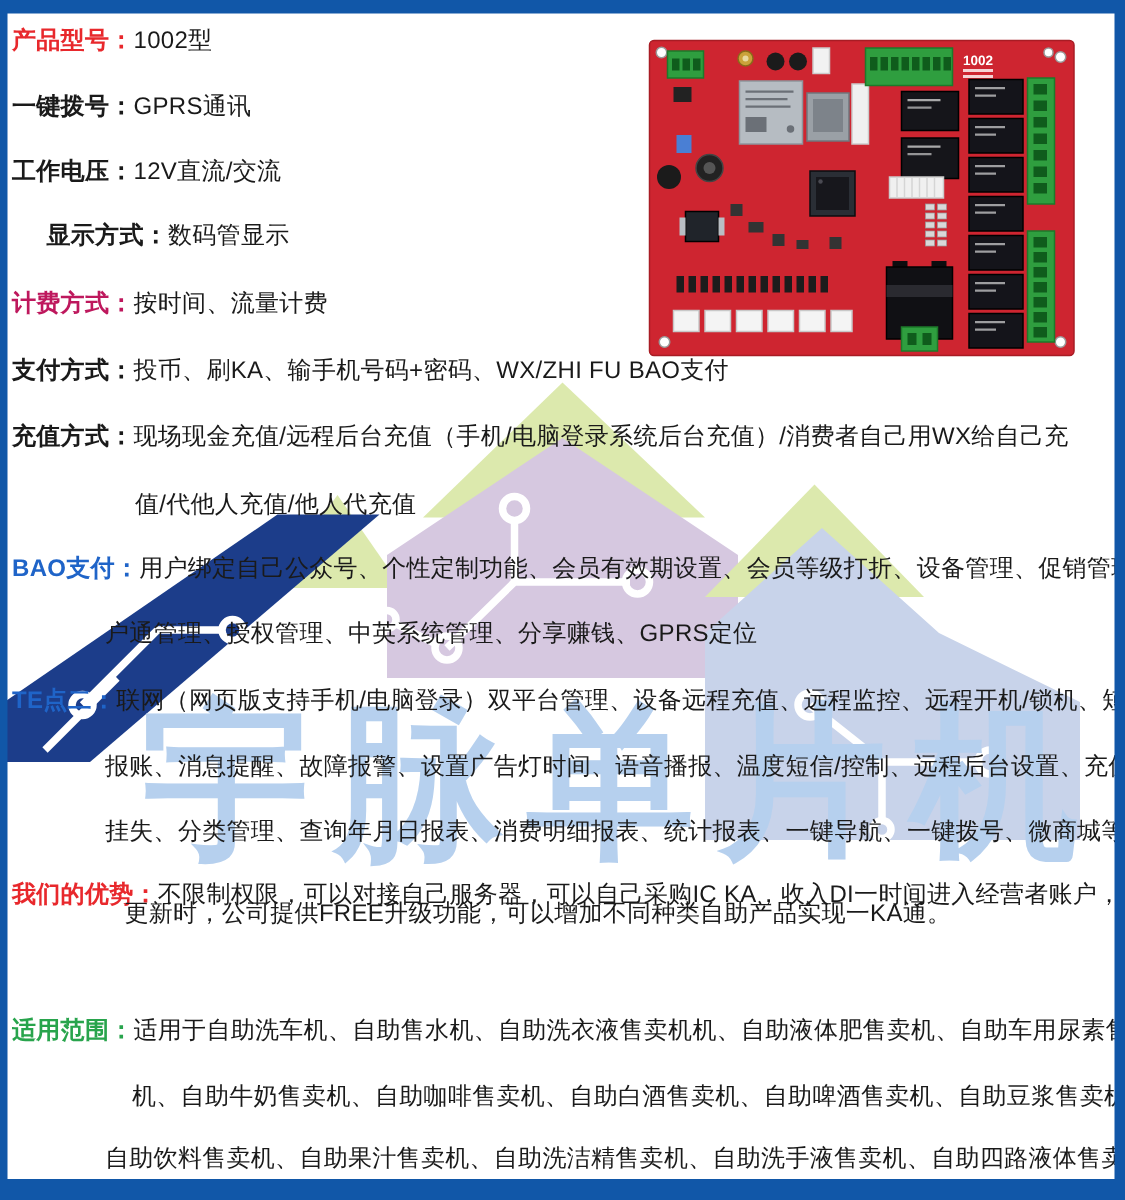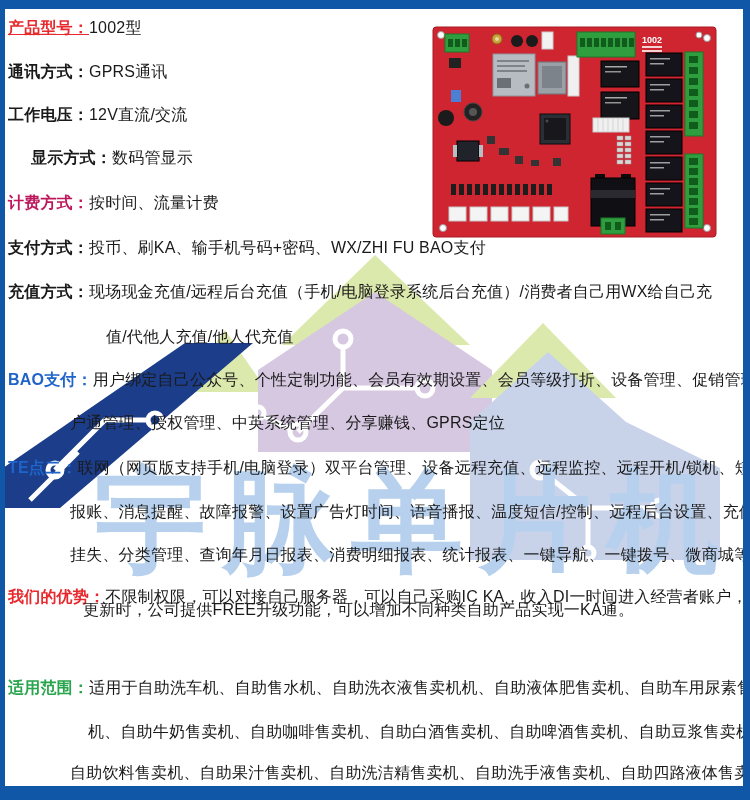--- a/index.html
+++ b/index.html
@@ -233,34 +233,34 @@
     <rect x="284" y="190" width="9" height="7" fill="#0f5c1c"></rect>
       <rect x="284" y="200" width="9" height="7" fill="#0f5c1c"></rect>
     <rect x="284" y="210" width="9" height="7" fill="#0f5c1c"></rect>
   </g>
 
   <text x="237" y="35" font-size="9" font-weight="bold" fill="#ffffff" font-family="Liberation Sans, sans-serif">1002</text>
   <rect x="237" y="38" width="20" height="2" fill="#ffffff" opacity="0.8"></rect>
   <rect x="237" y="42" width="20" height="2" fill="#ffffff" opacity="0.8"></rect>
 </svg>
 
-<div class="ln" style="top:18px;left:8px"><span class="lbl" style="color: rgb(232, 40, 44); text-decoration: underline;">产品型号：</span><span>1002型</span></div>
-
-<div class="ln" style="top:62px;left:8px"><span class="lbl" style="color: rgb(26, 26, 26);">通讯方式：</span><span>GPRS通讯</span></div>
+<div class="ln" style="top:18px;left:8px"><span class="lbl" style="color: rgb(232, 40, 44);">产品型号：</span><span>1002型</span></div>
+
+<div class="ln" style="top:62px;left:8px"><span class="lbl" style="color: rgb(26, 26, 26);">一键拨号：</span><span>GPRS通讯</span></div>
 
 <div class="ln" style="top:105px;left:8px"><span class="lbl" style="color: rgb(26, 26, 26); font-family: Liberation Mono, monospace;">工作电压：</span><span>12V直流/交流</span></div>
 
 <div class="ln" style="top:148px;left:8px"><span class="lbl" style="color: rgb(26, 26, 26); margin-left: 23px;">显示方式：</span><span>数码管显示</span></div>
 
 <div class="ln" style="top:193px;left:8px"><span class="lbl" style="color: #be185d;">计费方式：</span><span>按时间、流量计费</span></div>
 
 <div class="ln" style="top:238px;left:8px"><span class="lbl" style="color: rgb(26, 26, 26);">支付方式：</span><span>投币、刷KA、输手机号码+密码、WX/ZHI FU BAO支付</span></div>
 
 <div class="ln" style="top:282px;left:8px"><span class="lbl" style="color: rgb(26, 26, 26); text-align: right;">充值方式：</span><span>现场现金充值/远程后台充值（手机/电脑登录系统后台充值）/消费者自己用WX给自己充</span></div>
-<div class="ln" style="top:327px;left:106px"><span>值/代他人充值/他人代充值</span></div>
+<div class="ln" style="top:327px;left:90px"><span>值/代他人充值/他人代充值</span></div>
 
 <div class="ln" style="top:370px;left:8px"><span class="lbl" style="color: rgb(31, 100, 200);">BAO支付：</span><span>用户绑定自己公众号、个性定制功能、会员有效期设置、会员等级打折、设备管理、促销管理、商</span></div>
 <div class="ln" style="top:413px;left:70px"><span>户通管理、授权管理、中英系统管理、分享赚钱、GPRS定位</span></div>
 
 <div class="ln" style="top:458px;left:8px"><span class="lbl" style="color: rgb(31, 100, 200);">TE点二：</span><span>联网（网页版支持手机/电脑登录）双平台管理、设备远程充值、远程监控、远程开机/锁机、短信</span></div>
 <div class="ln" style="top:502px;left:70px"><span>报账、消息提醒、故障报警、设置广告灯时间、语音播报、温度短信/控制、远程后台设置、充值、</span></div>
 <div class="ln" style="top:545px;left:70px"><span>挂失、分类管理、查询年月日报表、消费明细报表、统计报表、一键导航、一键拨号、微商城等。</span></div>
 
 <div class="ln" style="top:587px;left:8px"><span class="lbl" style="color: rgb(232, 40, 44);">我们的优势：</span><span>不限制权限，可以对接自己服务器，可以自己采购IC KA，收入DI一时间进入经营者账户，系统</span></div>
 <div class="ln" style="top:600px;left:83px"><span>更新时，公司提供FREE升级功能，可以增加不同种类自助产品实现一KA通。</span></div>

